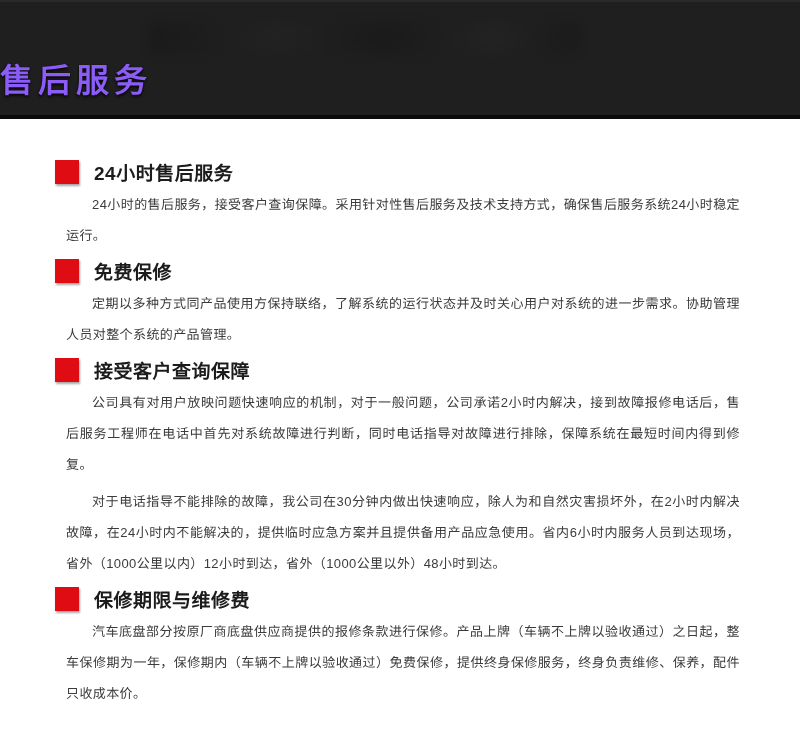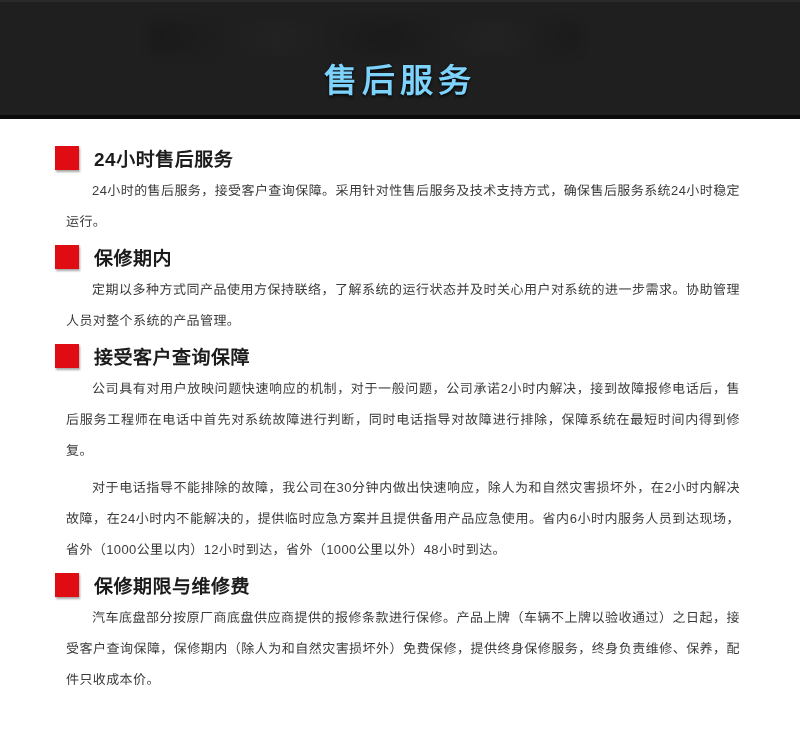--- a/index.html
+++ b/index.html
@@ -25,43 +25,42 @@
     border-top: 2px solid #2a2a2a;
     border-bottom: 4px solid #0b0b0b;
     box-sizing: border-box;
     overflow: hidden;
   }
   .banner-title {
     position: absolute;
     left: 0;
     right: 0;
     top: 52px;
-    text-align: center;
-    color: #7dd3fc;
+    color: #8b5cf6;
     font-size: 33px;
     font-weight: bold;
     letter-spacing: 5px;
     text-shadow: 0 2px 3px rgba(0,0,0,0.75), 0 0 1px #000;
   }
   .watermark-smudge {
     position: absolute;
     left: 150px;
     top: 20px;
     width: 430px;
     height: 32px;
     background: linear-gradient(90deg,
       rgba(0,0,0,0.35), rgba(60,60,60,0.25) 30%,
       rgba(0,0,0,0.3) 55%, rgba(70,70,70,0.22) 80%, rgba(0,0,0,0.3));
     filter: blur(6px);
     opacity: 0.45;
     border-radius: 8px;
   }
   
   .content {
-    padding: 19px 58px 0 55px;
+    padding: 33px 58px 0 55px;
     box-sizing: border-box;
   }
   .section { margin: 0 0 6px 0; }
   .section-heading {
     display: flex;
     align-items: center;
     gap: 15px;
     margin: 6px 0 4px 0;
   }
   .bullet {
@@ -101,35 +100,35 @@
     <div class="section-heading">
       <span class="bullet"></span>
       <span class="heading-text">24小时售后服务</span>
     </div>
     <p class="para">24小时的售后服务，接受客户查询保障。采用针对性售后服务及技术支持方式，确保售后服务系统24小时稳定运行。</p>
   </section>
 
   <section class="section">
     <div class="section-heading">
       <span class="bullet"></span>
-      <span class="heading-text">保修期内</span>
+      <span class="heading-text">免费保修</span>
     </div>
     <p class="para">定期以多种方式同产品使用方保持联络，了解系统的运行状态并及时关心用户对系统的进一步需求。协助管理人员对整个系统的产品管理。</p>
   </section>
 
   <section class="section">
     <div class="section-heading">
       <span class="bullet"></span>
       <span class="heading-text">接受客户查询保障</span>
     </div>
     <p class="para">公司具有对用户放映问题快速响应的机制，对于一般问题，公司承诺2小时内解决，接到故障报修电话后，售后服务工程师在电话中首先对系统故障进行判断，同时电话指导对故障进行排除，保障系统在最短时间内得到修复。</p>
     <p class="para">对于电话指导不能排除的故障，我公司在30分钟内做出快速响应，除人为和自然灾害损坏外，在2小时内解决故障，在24小时内不能解决的，提供临时应急方案并且提供备用产品应急使用。省内6小时内服务人员到达现场，省外（1000公里以内）12小时到达，省外（1000公里以外）48小时到达。</p>
   </section>
 
   <section class="section">
     <div class="section-heading">
       <span class="bullet"></span>
       <span class="heading-text">保修期限与维修费</span>
     </div>
-    <p class="para">汽车底盘部分按原厂商底盘供应商提供的报修条款进行保修。产品上牌（车辆不上牌以验收通过）之日起，接受客户查询保障，保修期内（除人为和自然灾害损坏外）免费保修，提供终身保修服务，终身负责维修、保养，配件只收成本价。</p>
+    <p class="para">汽车底盘部分按原厂商底盘供应商提供的报修条款进行保修。产品上牌（车辆不上牌以验收通过）之日起，整车保修期为一年，保修期内（车辆不上牌以验收通过）免费保修，提供终身保修服务，终身负责维修、保养，配件只收成本价。</p>
   </section>
 
 </main>
 
 </body></html>

